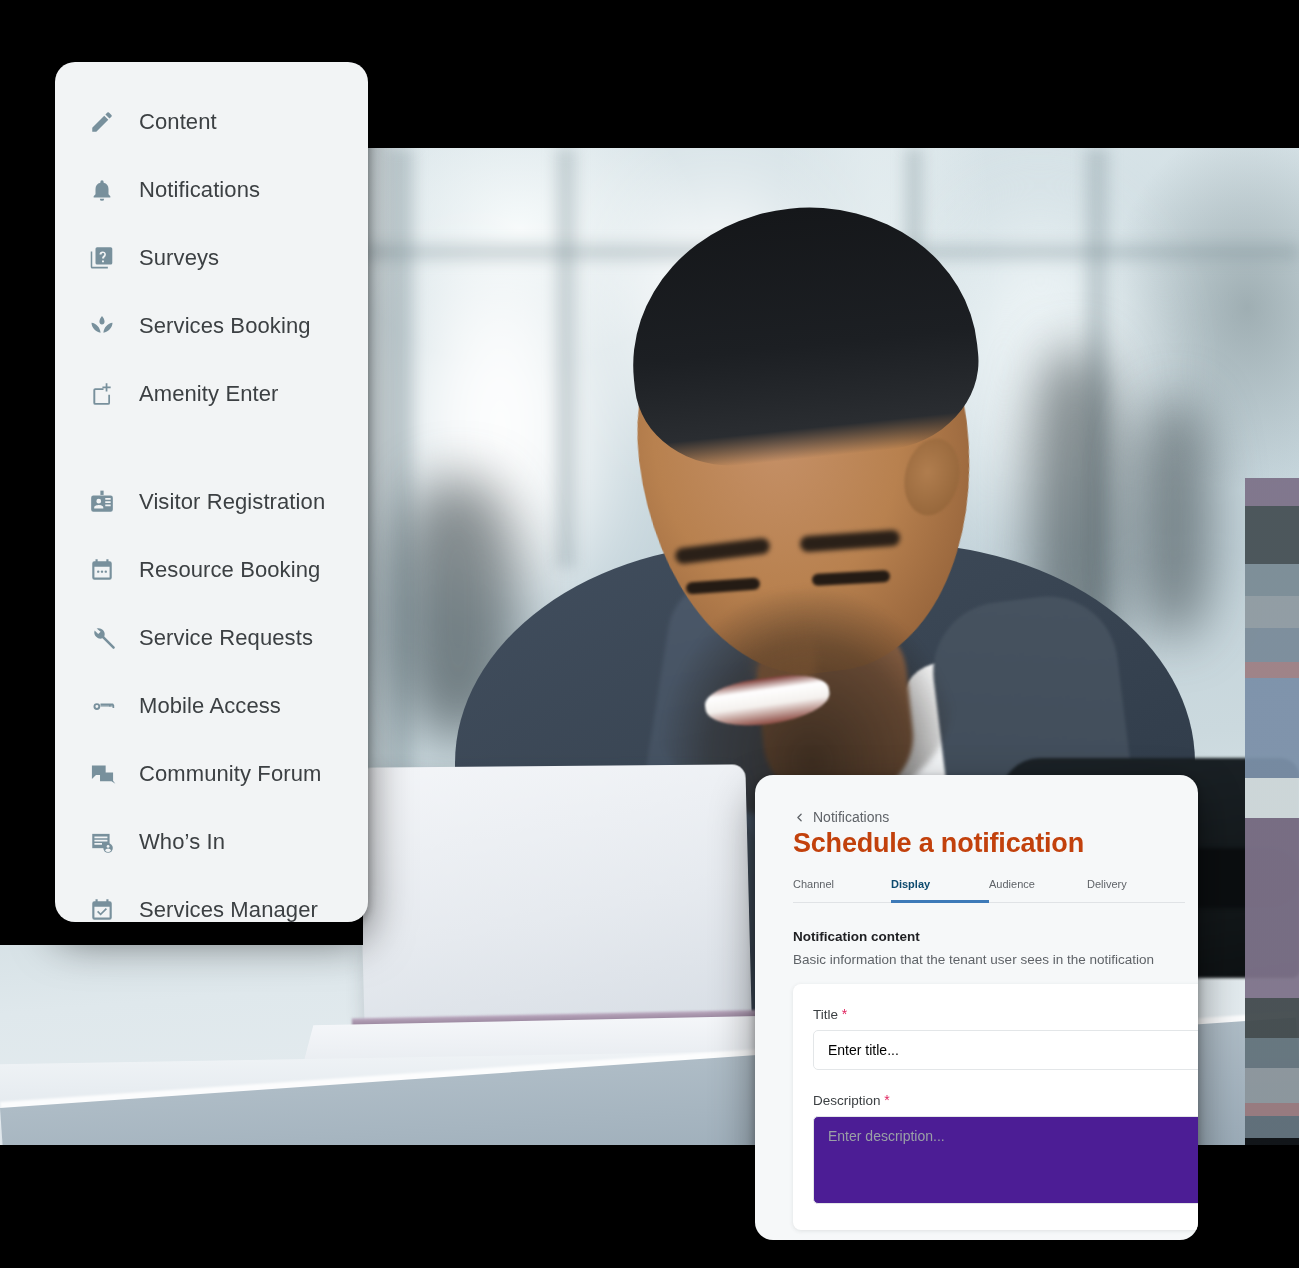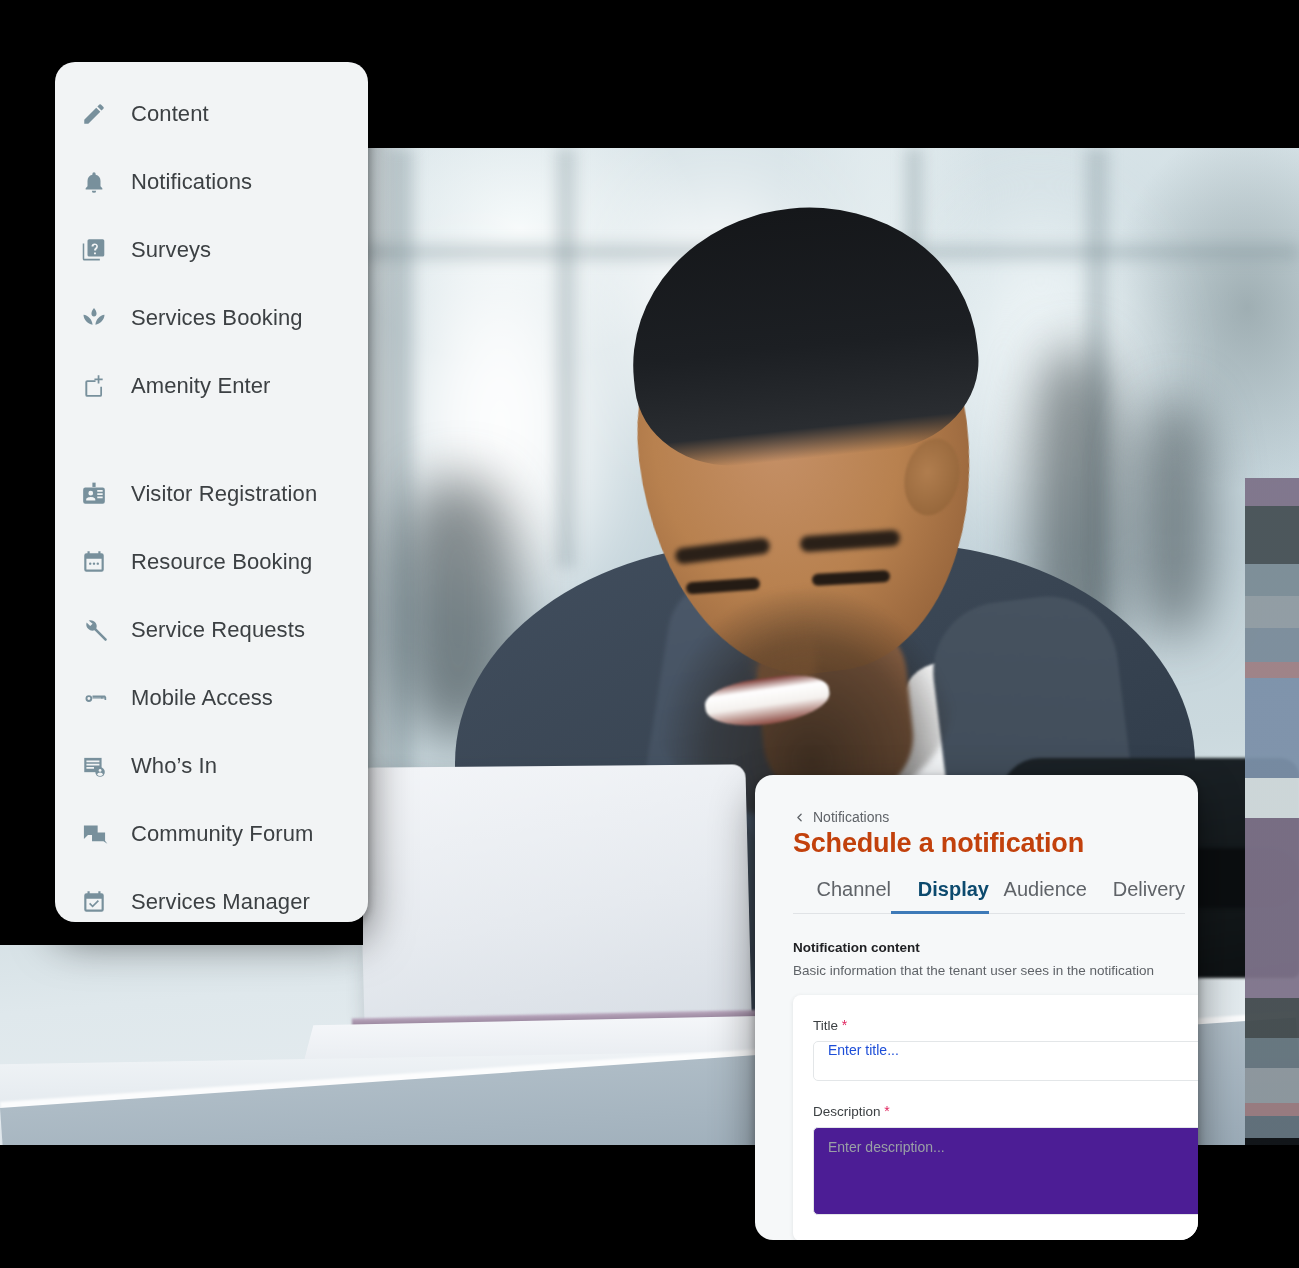--- a/index.html
+++ b/index.html
@@ -278,21 +278,21 @@
   .menu-card {
     position: absolute;
     left: 55px;
     top: 62px;
     width: 313px;
     height: 860px;
     background: #f2f4f5;
     border-radius: 20px;
     box-shadow: 0 18px 44px rgba(0,0,0,0.55), 0 3px 10px rgba(0,0,0,0.35);
     z-index: 10;
-    padding: 0;
+    padding: 8px;
     box-sizing: border-box;
   }
   .menu-group { padding-top: 18px; }
   .menu-item {
     display: flex;
     align-items: center;
     height: 68px;
     padding-left: 24px;
     cursor: pointer;
   }
@@ -348,22 +348,22 @@
   }
   .np-tabs {
     display: flex;
     margin-top: 16px;
     border-bottom: 1px solid #e0e3e6;
     width: 392px;
     box-sizing: border-box;
   }
   .np-tab {
     flex: 1;
-    text-align: right;
-    font-size: 20px;
+    text-align: left;
+    font-size: 11px;
     color: #5f6368;
     padding: 3px 0 10px 0;
     cursor: pointer;
     border-bottom: 3px solid transparent;
     margin-bottom: -1px;
   }
   .np-tab.active {
     color: #0c4a6e;
     font-weight: bold;
     border-bottom-color: #3d7ab8;
@@ -396,23 +396,24 @@
   }
   .req { color: #e0245e; font-size: 14px; }
   .field-input {
     width: 392px;
     height: 40px;
     background: #fff;
     border: 1px solid #e3e6e8;
     border-radius: 5px;
     box-sizing: border-box;
     display: flex;
+    align-items: center;
     padding-left: 14px;
     font-size: 14px;
-    color: #1d4ed8;
+    color: #000000;
   }
   .field-textarea {
     width: 392px;
     height: 88px;
     background: #4c1d95;
     border: 1px solid #e3e6e8;
     border-radius: 5px;
     box-sizing: border-box;
     padding: 11px 0 0 14px;
     font-size: 14px;
@@ -569,39 +570,39 @@
           <path d="M7 9a3 3 0 1 0 0 6 3 3 0 0 0 0-6zm0 4.3A1.3 1.3 0 1 1 7 10.7a1.3 1.3 0 0 1 0 2.6z"></path>
           <path d="M10.2 10.8h7.6v1.2h1.5v-1.2h1.6v2.6h1.5v-2.6l-1-1.4h-11.2z"></path>
           <path d="M10.2 10.8h11.2l.9 1.2h-12.1z"></path>
         </svg>
       </span>
       <span class="mi-label">Mobile Access</span>
     </div>
 
     <div class="menu-item">
       <span class="mi-icon">
+        <svg width="27" height="27" viewBox="0 0 24 24" fill="currentColor">
+          <path d="M2.6 4h12.2v8.5H6.2L2.6 16z"></path>
+          <path d="M9.8 10.2h11.6v7.3l2.0 2.8-3.4-2.4H9.8z"></path>
+        </svg>
+      </span>
+      <span class="mi-label">Community Forum</span>
+    </div>
+
+    <div class="menu-item">
+      <span class="mi-icon">
         <svg width="26" height="26" viewBox="0 0 24 24" fill="currentColor">
           <path d="M3 4.5h16v13.2H3z"></path>
           <path d="M5 7h12v1.6H5zM5 10h12v1.6H5zM5 13h7v1.6H5z" fill="#f2f4f5"></path>
           <circle cx="17.6" cy="17.6" r="4.4"></circle>
           <circle cx="17.6" cy="16.1" r="1.3" fill="#f2f4f5"></circle>
           <path d="M14.9 20.1c0-1.3 1.8-2 2.7-2s2.7.7 2.7 2a4.3 4.3 0 0 1-5.4 0z" fill="#f2f4f5"></path>
         </svg>
       </span>
       <span class="mi-label">Who’s In</span>
-    </div>
-
-    <div class="menu-item">
-      <span class="mi-icon">
-        <svg width="27" height="27" viewBox="0 0 24 24" fill="currentColor">
-          <path d="M2.6 4h12.2v8.5H6.2L2.6 16z"></path>
-          <path d="M9.8 10.2h11.6v7.3l2.0 2.8-3.4-2.4H9.8z"></path>
-        </svg>
-      </span>
-      <span class="mi-label">Community Forum</span>
     </div>
 
     <div class="menu-item">
       <span class="mi-icon">
         <svg width="26" height="26" viewBox="0 0 24 24" fill="currentColor">
           <path d="M19 4h-1V2h-2v2H8V2H6v2H5a2 2 0 0 0-2 2v13a2 2 0 0 0 2 2h14a2 2 0 0 0 2-2V6a2 2 0 0 0-2-2zm0 15H5V9h14v10z"></path>
           <path d="M10.7 17.1 7.4 13.8l1.1-1.1 2.2 2.2 4.8-4.8 1.1 1.1z"></path>
         </svg>
       </span>
       <span class="mi-label">Services Manager</span>

